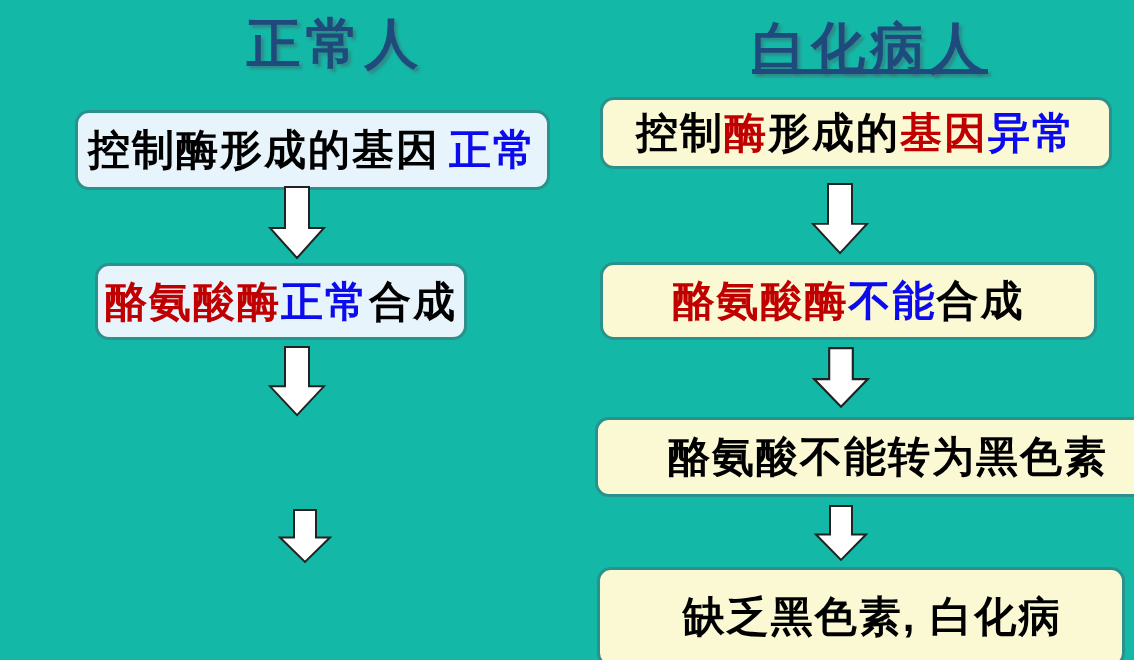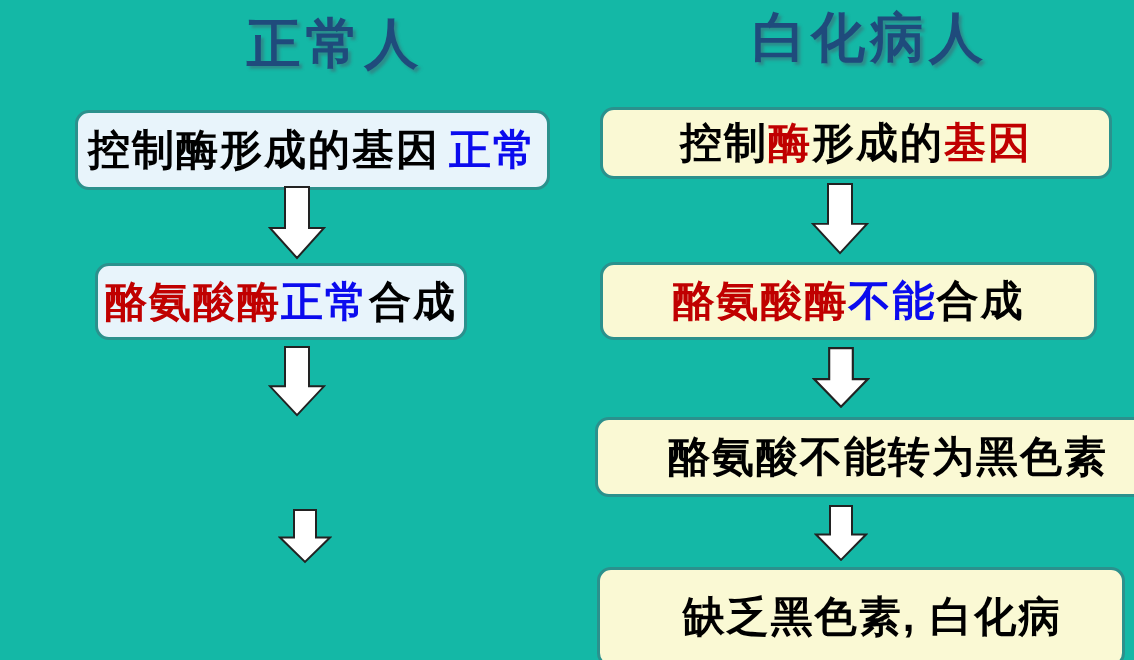--- a/index.html
+++ b/index.html
@@ -9,42 +9,42 @@
   }
   .col-title{
     position:absolute;
     font-family:"DejaVu Serif","Liberation Serif",serif;
     font-weight:bold;font-size:54px;line-height:1.1;
     color:#1F4B7C;letter-spacing:5px;text-align:center;
     text-shadow:3px 3px 3px rgba(75,85,105,0.45);
     white-space:nowrap;
   }
   #title-normal{left:190px;top:14px;width:290px;}
-  #title-albino{left:688px;top:8px;width:364px;}
+  #title-albino{left:688px;top:18px;width:364px;text-decoration:underline;}
 
   .box{
     position:absolute;display:flex;align-items:center;justify-content:center;
     border:3px solid #2B918D;border-radius:14px;
     font-weight:bold;font-size:42px;letter-spacing:2px;line-height:1;
     white-space:nowrap;box-sizing:border-box;
   }
   .col-normal-bg{background:#E8F4FB;}
   .col-albino-bg{background:#FAF9D4;}
 
   .seg-black{color:#000000;}
   .seg-red{color:#C00000;}
   .seg-blue{color:#0B0BEE;}
 
   
   .bn1{left:75px; top:110px;width:475px;height:80px;gap:9px;}
   .bn2{left:95px; top:263px;width:372px;height:77px;}
   .bn3{left:100px;top:420px;width:372px;height:77px;}
   .bn4{left:185px;top:567px;width:256px;height:83px;}
   
-  .ba1{left:600px;top:107px;width:512px;height:72px;}
+  .ba1{left:600px;top:97px;width:512px;height:72px;}
   .ba2{left:600px;top:262px;width:497px;height:78px;}
   .ba3{left:595px;top:417px;width:586px;height:80px;}
   .ba4{left:597px;top:567px;width:528px;height:100px;padding-left:23px;}
 
   .arrow{position:absolute;}
   .arrow svg{display:block;width:100%;height:100%;}
   .an1{left:268px;top:186px;width:58px;height:74px;}
   .an2{left:268px;top:346px;width:58px;height:71px;}
   .an3{left:278px;top:509px;width:54px;height:55px;}
   .aa1{left:811px;top:183px;width:58px;height:72px;}
@@ -89,20 +89,21 @@
   </div>
 
 
   <div id="title-albino" class="col-title">白化病人</div>
 
   <div class="box col-albino-bg ba1">
       <span class="seg-black">控制</span>
       <span class="seg-red">酶</span>
       <span class="seg-black">形成的</span>
       <span class="seg-red">基因</span>
+      <span class="seg-blue">异常</span>
     </div>
 
   <div class="arrow aa1">
     <svg viewBox="0 0 58 74" preserveAspectRatio="none">
       <polygon points="17,1 41,1 41,42 56,42 29,72 2,42 17,42" fill="#FFFFFF" stroke="#222222" stroke-width="2"></polygon>
     </svg>
   </div>
 
   <div class="box col-albino-bg ba2">
       <span class="seg-red">酪氨酸酶</span>

